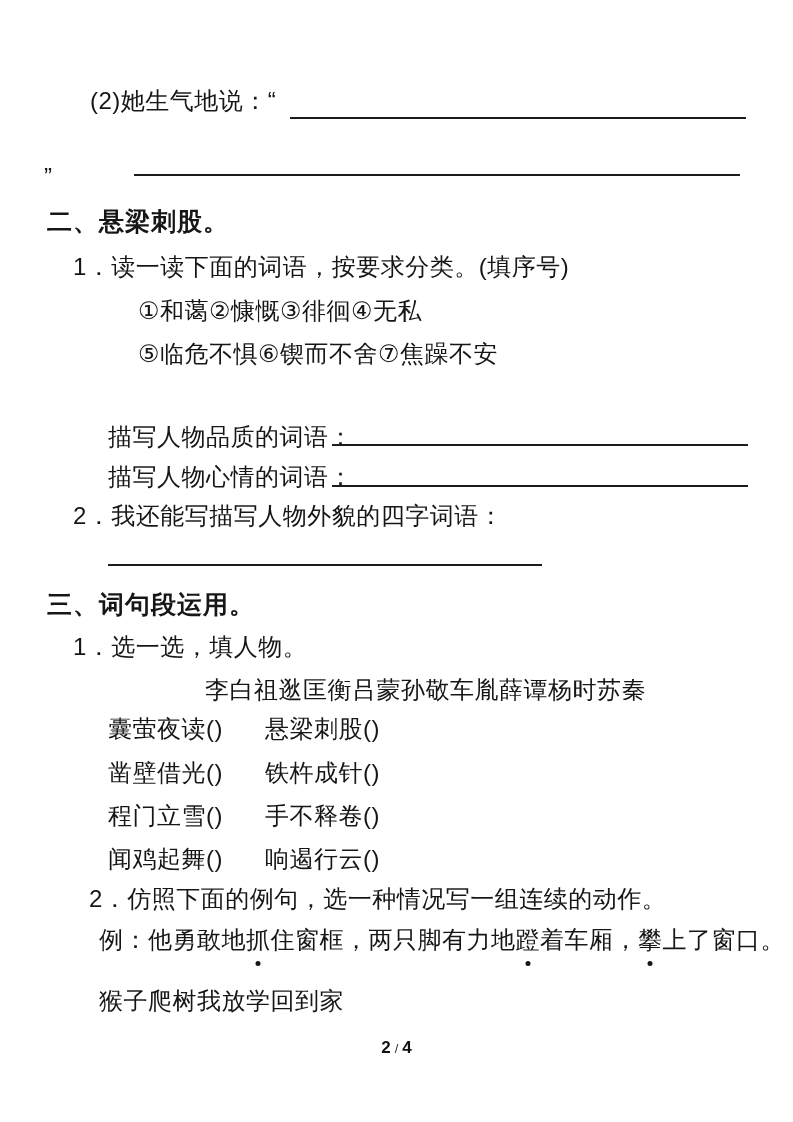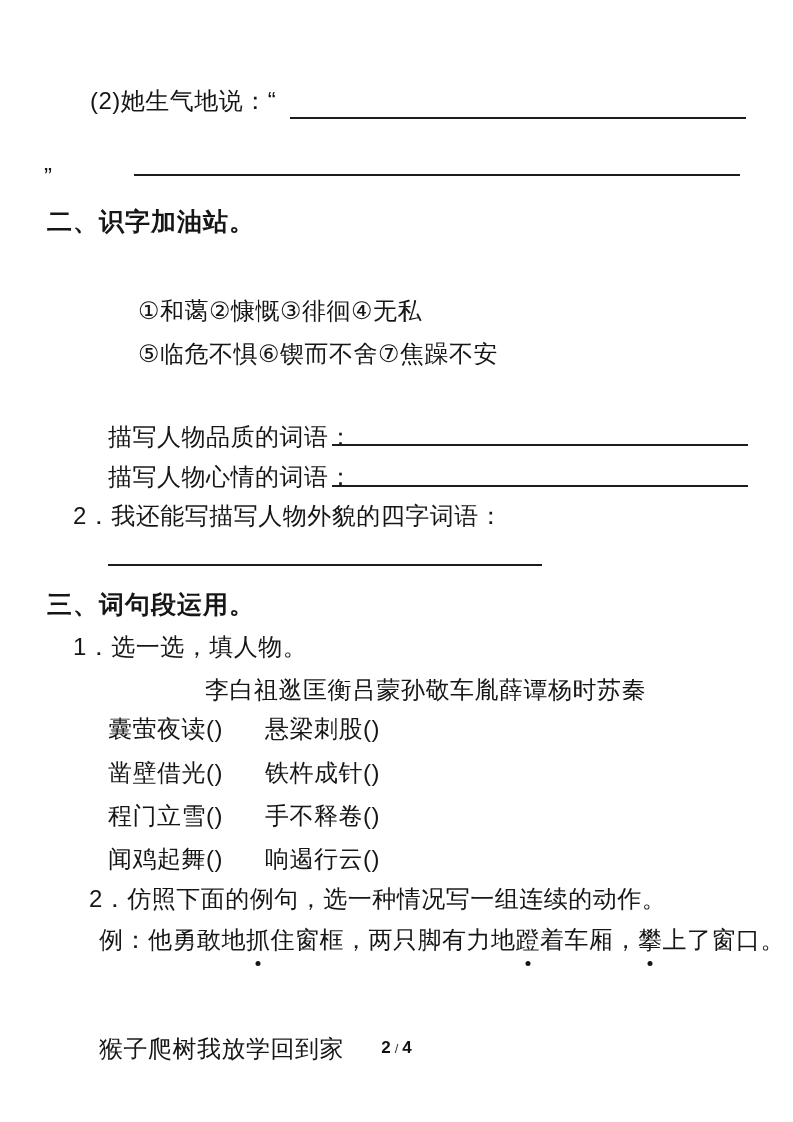--- a/index.html
+++ b/index.html
@@ -61,22 +61,23 @@
 </head>
 <body>
 
 <div class="page">
 
   <div class="line" style="top:86px;left:90px;">(2)她生气地说：“</div>
   <div class="rule" style="top:117px;left:290px;width:456px;"></div>
   <div class="rule" style="top:174px;left:134px;width:606px;"></div>
   <div class="line" style="top:162px;left:44px;">”</div>
 
-  <div class="line heading" style="top:206px;left:47px;">二、识字加油站。</div>
+  <div class="line heading" style="top:206px;left:47px;">二、悬梁刺股。</div>
 
+  <div class="line" style="top:252px;left:73px;">1．读一读下面的词语，按要求分类。(填序号)</div>
 
   <div class="line" style="top:296px;left:138px;text-align:right;">①和蔼②慷慨③徘徊④无私</div>
   <div class="line" style="top:339px;left:138px;">⑤临危不惧⑥锲而不舍⑦焦躁不安</div>
 
   <div class="line" style="top:422px;left:108px;">描写人物品质的词语：</div>
   <div class="rule" style="top:444px;left:332px;width:416px;"></div>
 
   <div class="line" style="top:462px;left:108px;">描写人物心情的词语：</div>
   <div class="rule" style="top:485px;left:332px;width:416px;"></div>
 
@@ -101,19 +102,19 @@
   <div class="line" style="top:844px;left:108px;">
     <span>闻鸡起舞()</span><span class="idiom-col2">响遏行云()</span>
   </div>
 
   <div class="line" style="top:884px;left:73px;margin-left:16px;">2．仿照下面的例句，选一种情况写一组连续的动作。</div>
 
   <div class="line" style="top:925px;left:99px;">
     <span>例：他勇敢地</span><span class="em-char">抓</span><span>住窗框，两只脚有力地</span><span class="em-char">蹬</span><span>着车厢，</span><span class="em-char">攀</span><span>上了窗口。</span>
   </div>
 
-  <div class="line" style="top:986px;left:99px;margin-top:48px;">猴子爬树我放学回到家</div>
+  <div class="line" style="top:986px;left:99px;">猴子爬树我放学回到家</div>
 
   <div class="footer">
     <span>2</span><span class="slash">/</span><span>4</span>
   </div>
 
 </div>
 
 </body></html>

